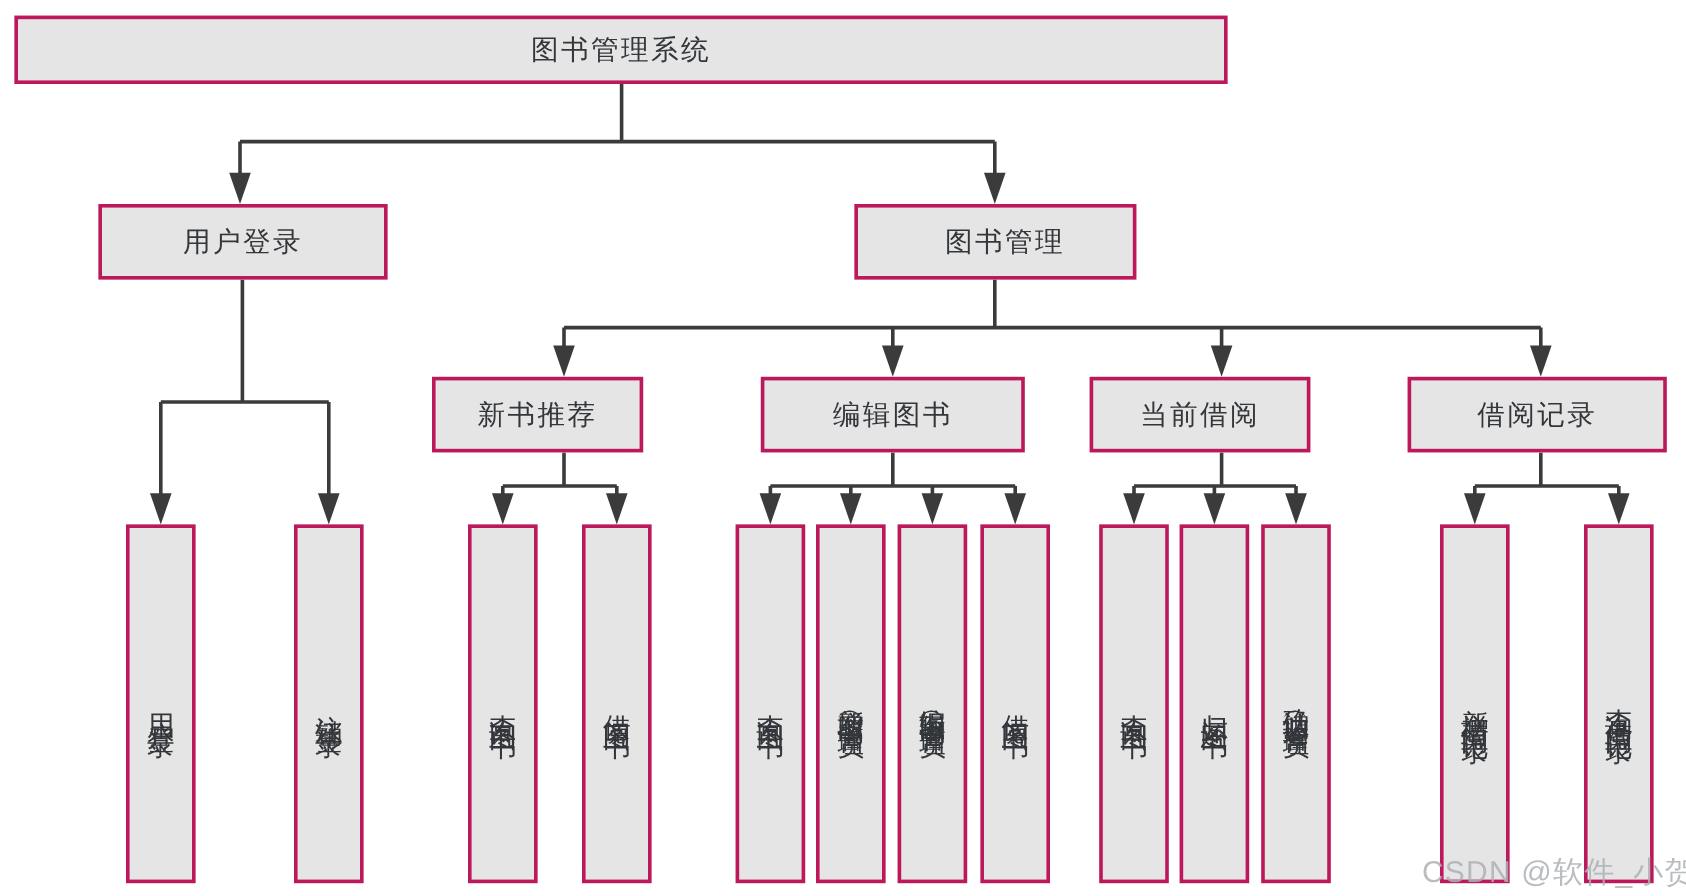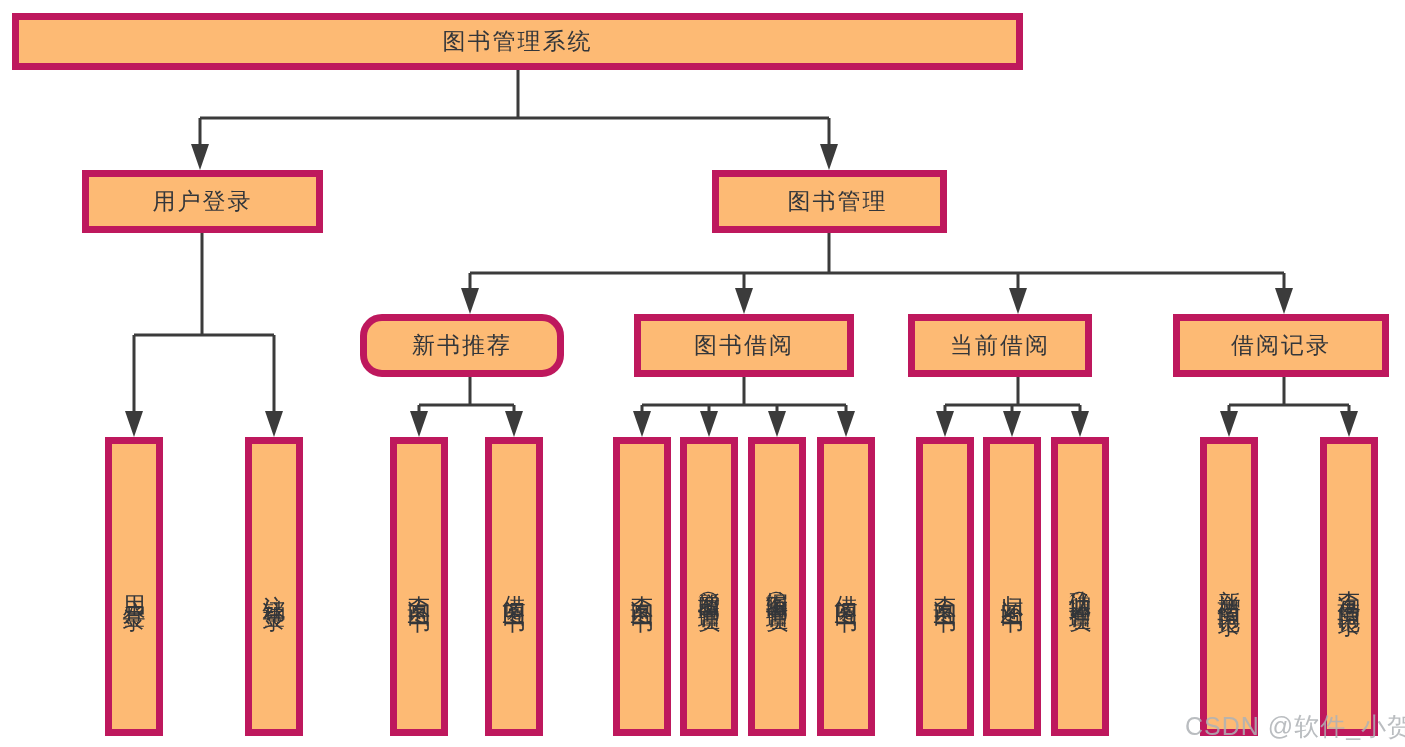--- a/index.html
+++ b/index.html
@@ -7,22 +7,22 @@
     position:relative;
     width:1405px; height:747px;
     background:#ffffff;
     font-family:"Liberation Sans", sans-serif;
     overflow:hidden;
   }
   #connectors { position:absolute; left:0; top:0; width:1405px; height:747px; }
   .box {
     position:absolute;
     box-sizing:border-box;
-    border:7px solid #be185d;
-    background:#fdba74;
+    border:3px solid #be185d;
+    background:#e5e5e5;
     display:flex;
     align-items:center;
     justify-content:center;
     color:#33363a;
   }
   .hbox { font-size:23px; letter-spacing:2px; }
   .vbox {
     writing-mode:vertical-rl;
     text-orientation:mixed;
     font-size:23px;
@@ -85,22 +85,22 @@
       <polygon points="1220,411 1238,411 1229,437"></polygon>
       <polygon points="1340,411 1358,411 1349,437"></polygon>
     </g>
   </svg>
 
   <div class="box hbox" style="left:12px; top:13px; width:1011px; height:57px;">图书管理系统</div>
 
   <div class="box hbox" style="left:82px; top:170px; width:241px; height:63px;">用户登录</div>
   <div class="box hbox" style="left:712px; top:170px; width:235px; height:63px;padding-left:16px;">图书管理</div>
 
-  <div class="box hbox" style="left:360px; top:314px; width:204px; height:63px;border-radius:22px;">新书推荐</div>
-  <div class="box hbox" style="left:634px; top:314px; width:220px; height:63px;">图书借阅</div>
+  <div class="box hbox" style="left:360px; top:314px; width:176px; height:63px;">新书推荐</div>
+  <div class="box hbox" style="left:634px; top:314px; width:220px; height:63px;">编辑图书</div>
   <div class="box hbox" style="left:908px; top:314px; width:184px; height:63px;">当前借阅</div>
   <div class="box hbox" style="left:1173px; top:314px; width:216px; height:63px;">借阅记录</div>
 
   <div class="box vbox" style="left:105px; top:437px; width:58px; height:299px;">用户登录</div>
   <div class="box vbox" style="left:245px; top:437px; width:58px; height:299px;">注销登录</div>
 
   <div class="box vbox" style="left:390px; top:437px; width:58px; height:299px;">查询图书</div>
   <div class="box vbox" style="left:485px; top:437px; width:58px; height:299px;">借阅图书</div>
 
   <div class="box vbox" style="left:613px; top:437px; width:58px; height:299px;">查询图书</div>

